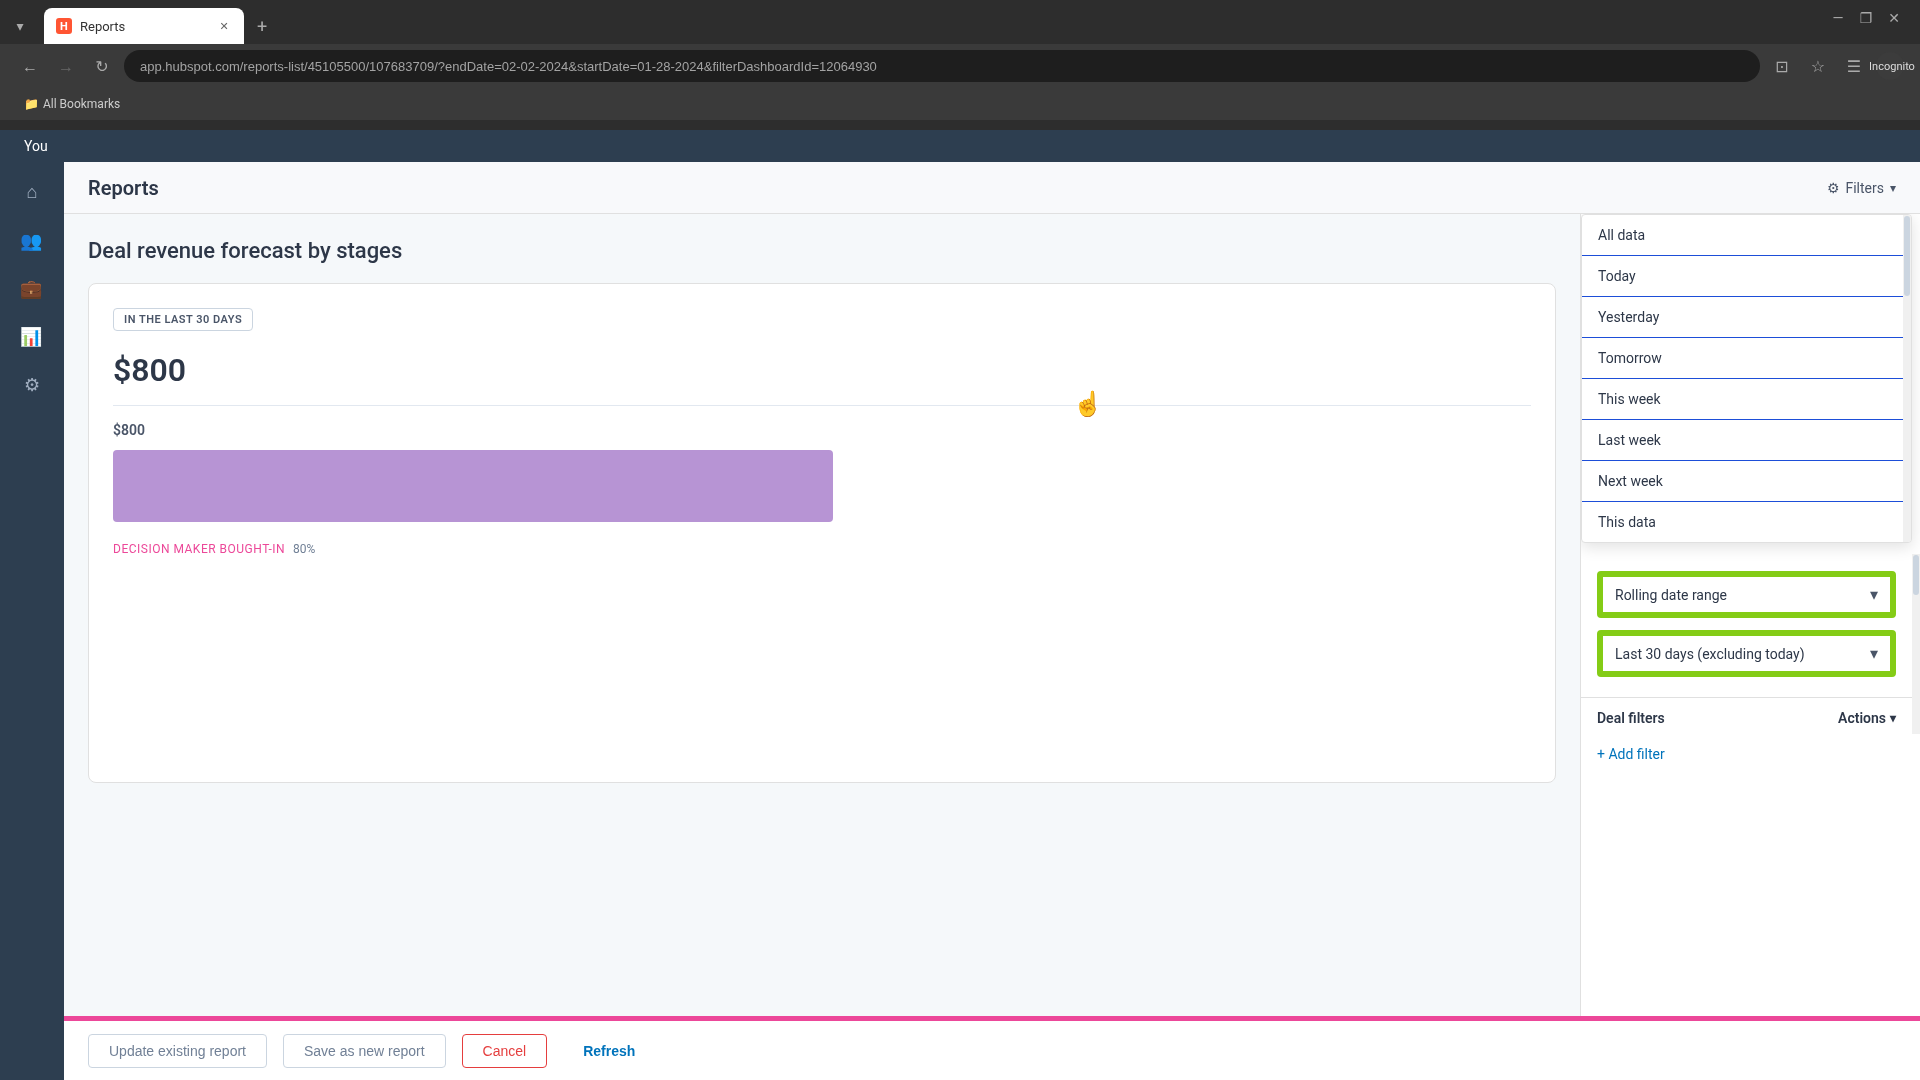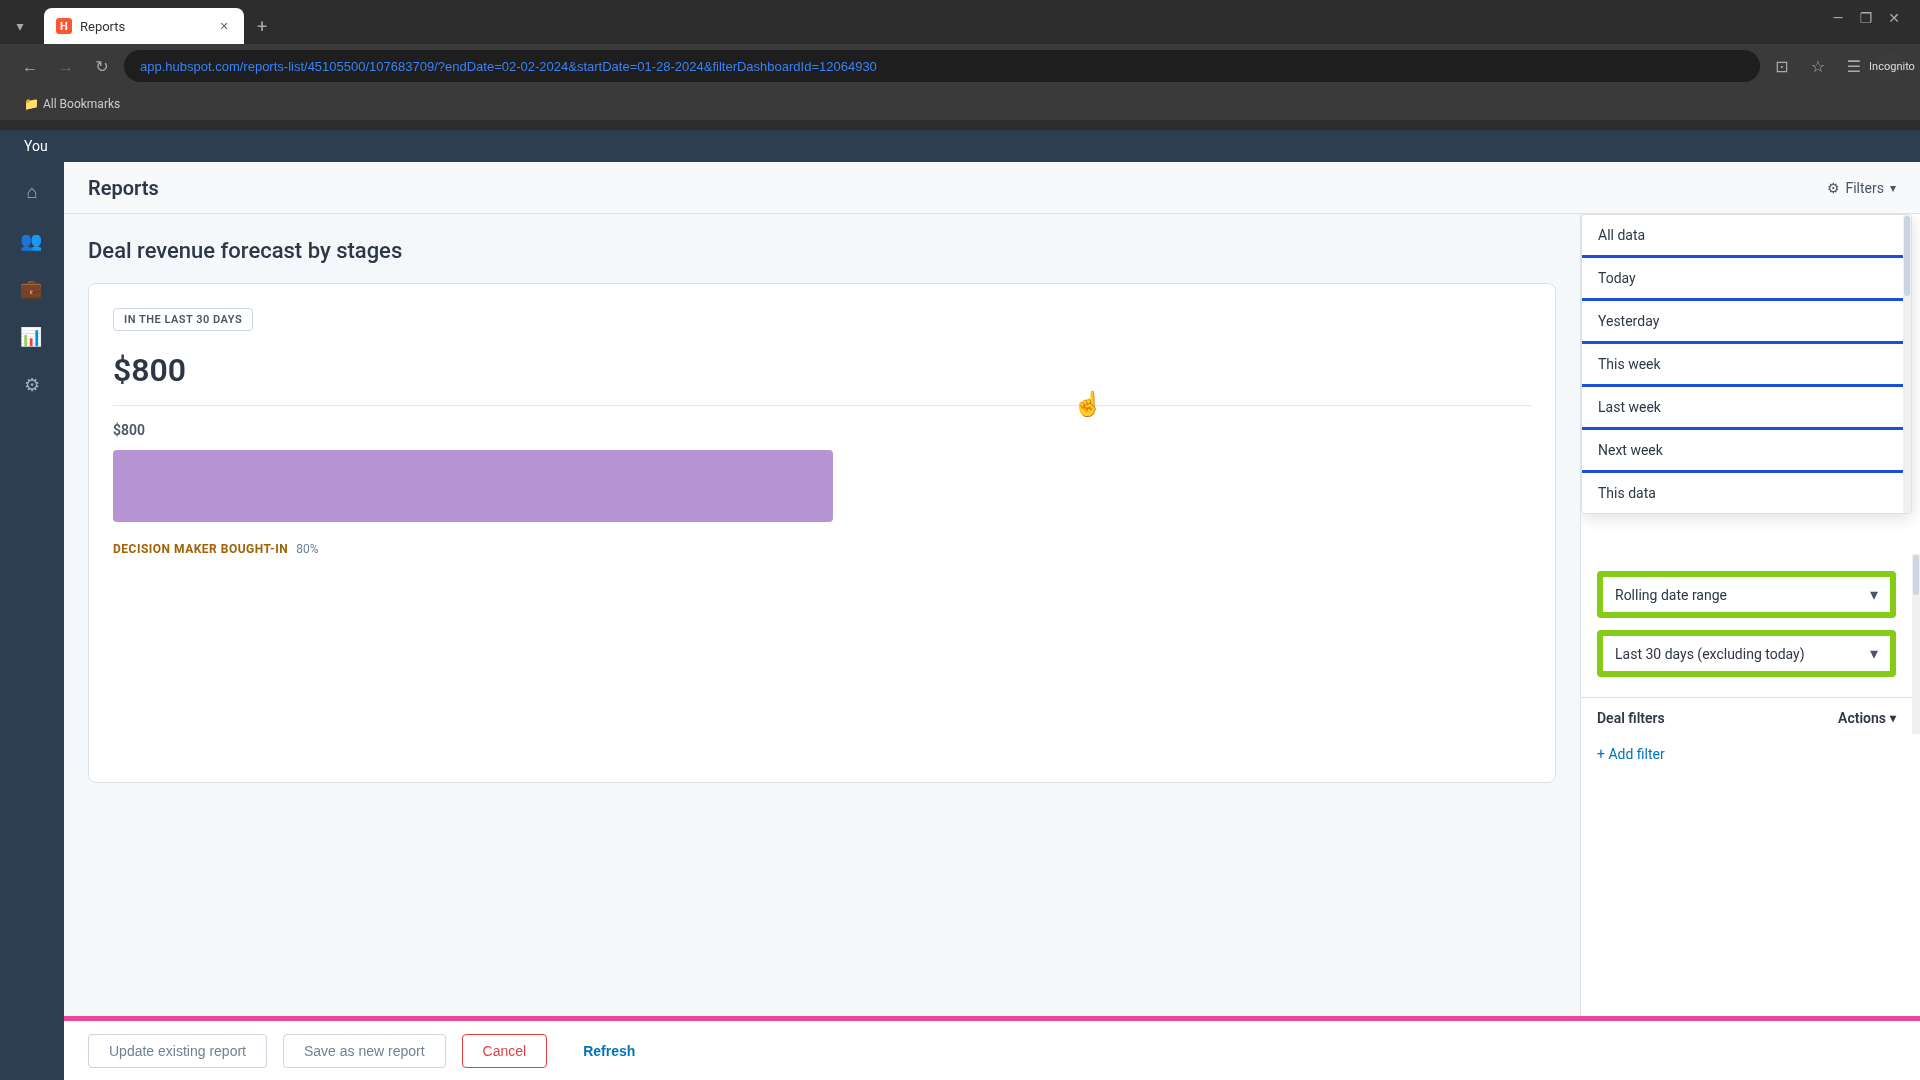--- a/index.html
+++ b/index.html
@@ -127,21 +127,21 @@
       cursor: pointer;
       border-radius: 50%;
     }
 
     .address-input {
       flex: 1;
       background: #1e1e1e;
       border: none;
       border-radius: 20px;
       padding: 6px 16px;
-      color: #3b82f6;
+      color: #a3a3a3;
       font-size: 13px;
       height: 32px;
     }
 
     .browser-actions {
       display: flex;
       gap: 8px;
       align-items: center;
     }
 
@@ -254,22 +254,22 @@
     .bar-container {
       height: 72px;
       background: #b794d4;
       border-radius: 4px;
       width: 720px;
       margin-bottom: 16px;
     }
 
     .stage-label {
       font-size: 12px;
-      font-weight: 700;
-      color: #a16207;
+      font-weight: 400;
+      color: #ec4899;
       letter-spacing: 0.5px;
     }
 
     .stage-pct {
       font-size: 12px;
       font-weight: 400;
       color: #718096;
       margin-left: 4px;
     }
 
@@ -298,21 +298,21 @@
       overflow: hidden;
     }
 
     .dropdown-item {
       padding: 12px 16px;
       font-size: 14px;
       color: #2d3748;
       cursor: pointer;
       display: flex;
       align-items: center;
-      border-bottom: 3px solid #1d4ed8;
+      border-bottom: 1px solid #1d4ed8;
       padding-right: 24px;
     }
 
     .rolling-select, .days-select {
       width: 100%;
       background: #fff;
       border: 6px solid #84cc16;
       border-radius: 4px;
       padding: 8px 12px;
       font-size: 14px;
@@ -545,20 +545,23 @@
             <div class="dropdown-item">
               <span>All data</span>
             </div>
             <div class="dropdown-item">
               <span>Today</span>
             </div>
             <div class="dropdown-item">
               <span>Yesterday</span>
             </div>
             <div class="dropdown-item">
+              <span>Tomorrow</span>
+            </div>
+            <div class="dropdown-item">
               <span>This week</span>
             </div>
             <div class="dropdown-item">
               <span>Last week</span>
             </div>
             <div class="dropdown-item">
               <span>Next week</span>
             </div>
             <div class="dropdown-item" style="border-bottom:none;">
               <span>This data</span>

